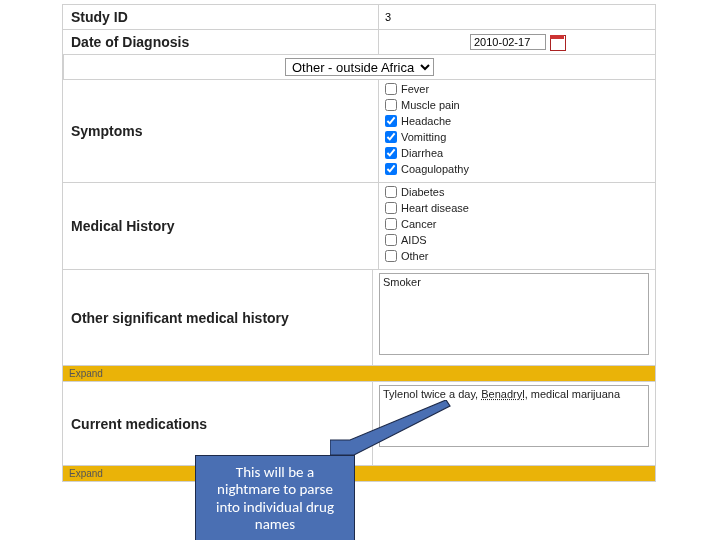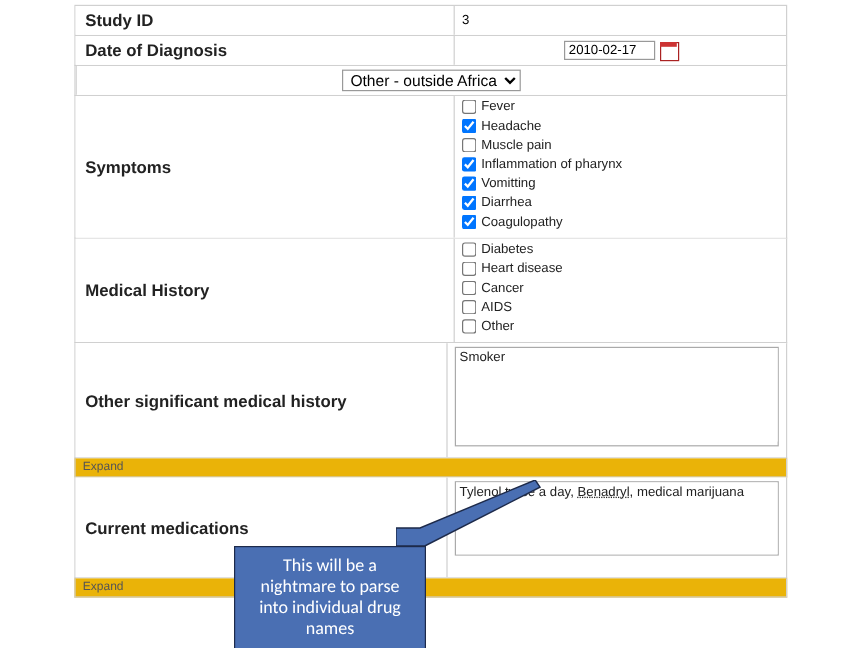--- a/index.html
+++ b/index.html
@@ -187,30 +187,26 @@
   <div class="row">
     <div class="label-cell">
       <span class="lbl">Symptoms</span>
     </div>
     <div class="value-cell" id="symptoms-list">
         <div class="chkline">
           <input type="checkbox" style="">
           <span>Fever</span>
         </div>
         <div class="chkline">
+          <input type="checkbox" style="">
+          <span>Muscle pain</span>
+        </div>
+        <div class="chkline">
           <input type="checkbox" checked="" style="">
           <span>Headache</span>
-        </div>
-        <div class="chkline">
-          <input type="checkbox" style="">
-          <span>Muscle pain</span>
-        </div>
-        <div class="chkline">
-          <input type="checkbox" checked="" style="">
-          <span>Inflammation of pharynx</span>
         </div>
         <div class="chkline">
           <input type="checkbox" checked="" style="">
           <span>Vomitting</span>
         </div>
         <div class="chkline">
           <input type="checkbox" checked="" style="">
           <span>Diarrhea</span>
         </div>
         <div class="chkline">

